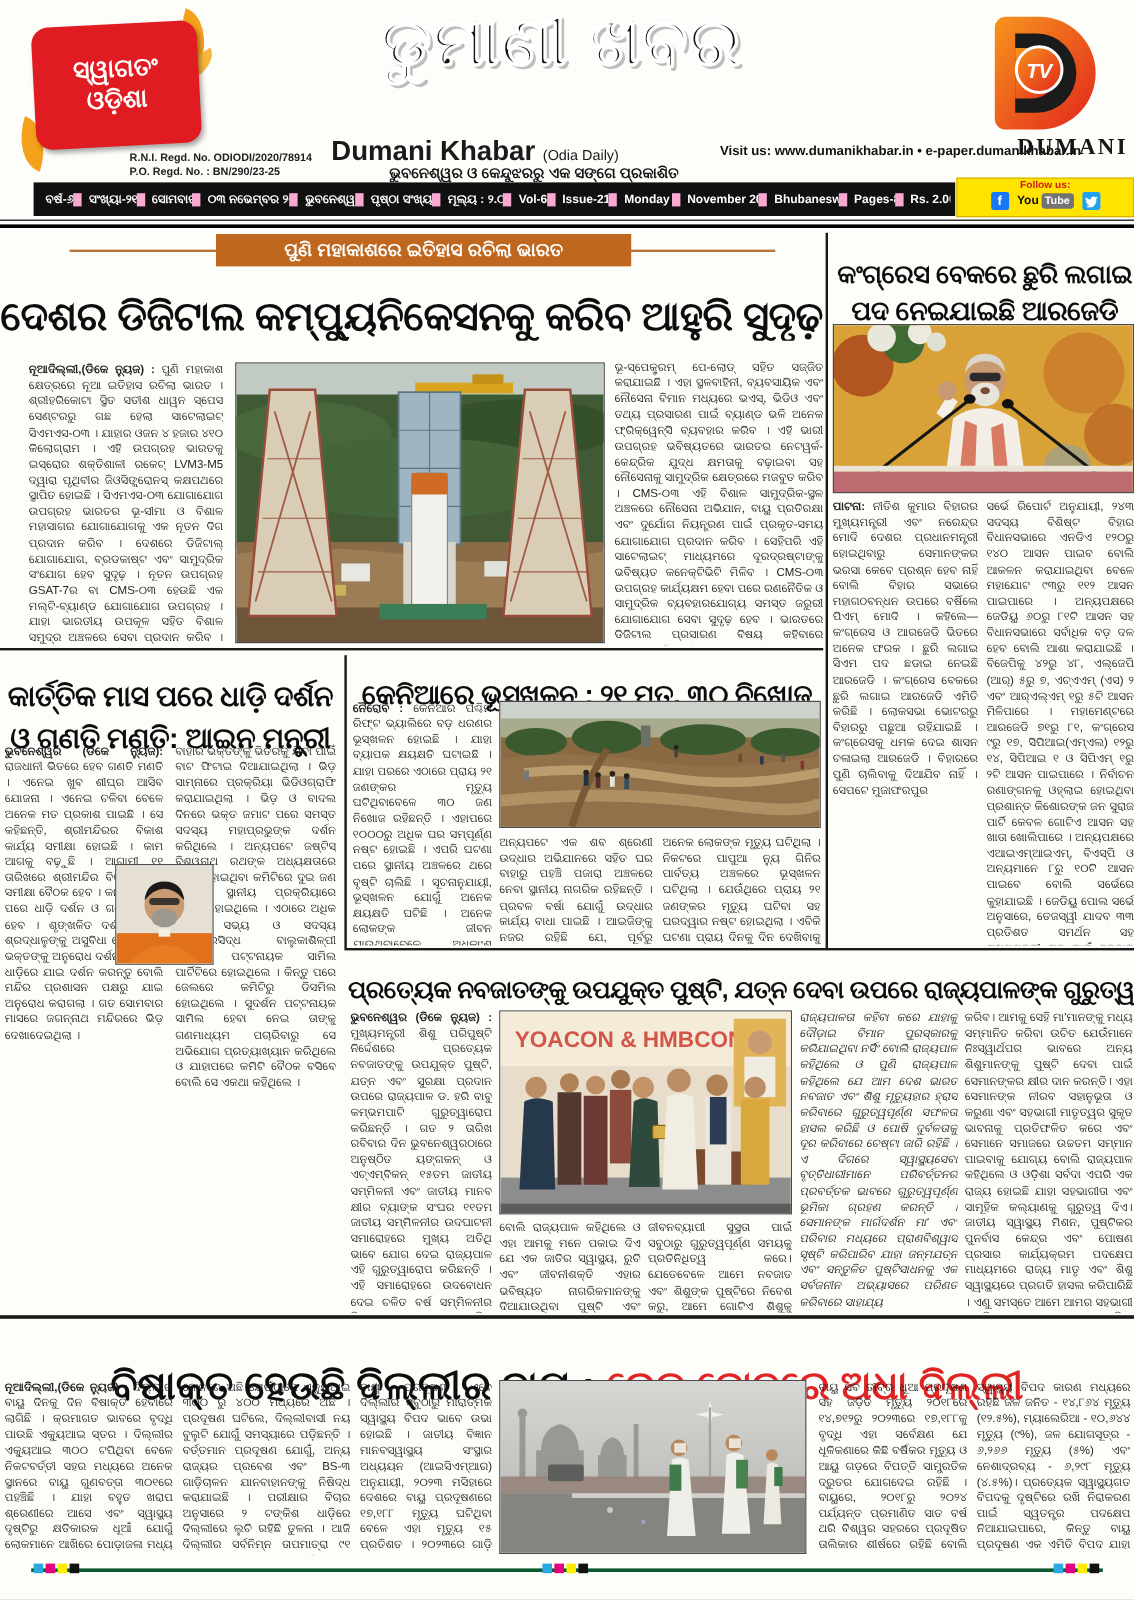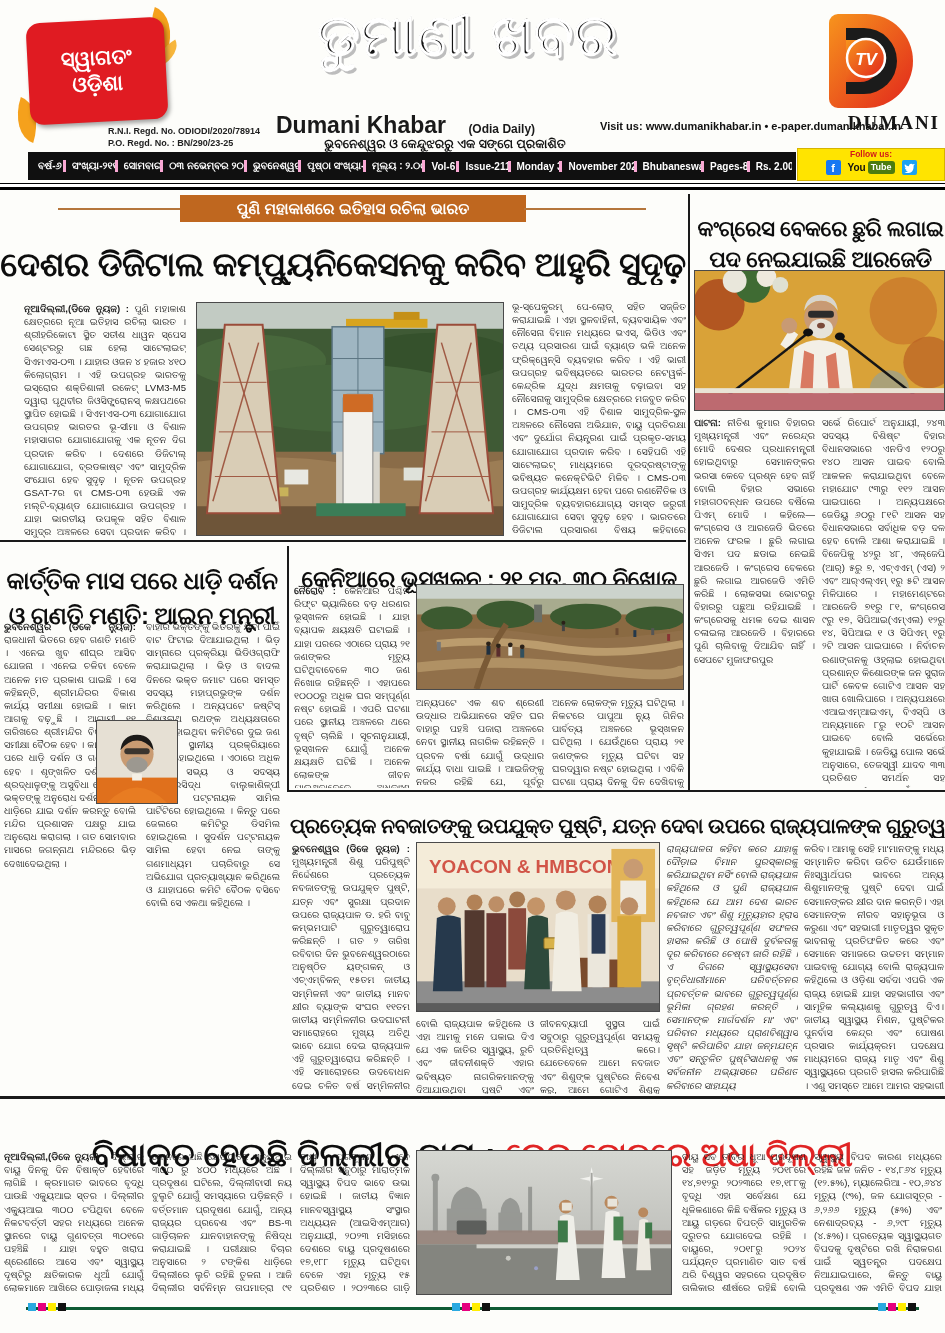--- a/index.html
+++ b/index.html
@@ -18,38 +18,38 @@
          transform:rotate(-3deg);display:flex;flex-direction:column;align-items:center;justify-content:center;
          color:#fff;font-weight:900;font-size:21px;line-height:1.25;box-shadow:2px 3px 4px rgba(0,0,0,.35);z-index:3;}
   .flame{position:absolute;width:26px;height:40px;background:#f5a11c;border-radius:0 100% 0 100%;}
   .flame.f1{left:148px;top:10px;transform:rotate(18deg);}
   .flame.f2{left:14px;top:100px;transform:rotate(198deg);}
   .flame.f3{left:160px;top:40px;width:16px;height:26px;transform:rotate(60deg);background:#f7b63c;}
   .regd{left:108px;top:125px;width:260px;font-size:9px;font-weight:bold;color:#222;line-height:1.35;}
   .nameplate{left:218px;top:2px;width:500px;height:110px;text-align:center;font-size:57px;font-weight:900;
              color:#141414;letter-spacing:1px;text-shadow:2.5px 2.5px 0 #bdbdbd;-webkit-text-stroke:1px #fff;}
   .engrow{left:276px;top:112px;width:330px;font-weight:900;font-size:23px;color:#1a1a1a;}
-  .engsub{font-size:12px;font-weight:700;margin-left:16px;}
+  .engsub{font-size:12px;font-weight:400;}
   .visit{left:600px;top:120px;width:340px;font-size:11px;font-weight:bold;color:#111;}
   .pubs{left:300px;top:137px;width:290px;text-align:center;font-size:12.5px;font-weight:bold;color:#111;}
   .tvlogo{left:802px;top:10px;width:138px;height:102px;}
   .tvbrand{left:802px;top:112px;width:138px;text-align:right;font-family:"Liberation Serif","DejaVu Serif",serif;
            font-weight:900;font-size:19px;letter-spacing:2px;color:#161616;}
   .followchip{left:797px;top:148px;width:148px;height:33px;background:#ffe400;border:1px solid #d6b400;
               box-sizing:border-box;display:flex;flex-direction:column;align-items:center;z-index:2;}
   .followlbl{font-size:8.5px;font-weight:900;color:#d11a1a;line-height:1.1;margin-top:1px;}
   .socialrow{display:flex;align-items:center;gap:7px;margin-top:1px;}
   .fbic{width:15px;height:15px;background:#1877f2;color:#fff;font-weight:900;font-size:11px;
         display:flex;align-items:center;justify-content:center;border-radius:2px;}
   .ytwrap{display:flex;align-items:center;gap:2px;font-weight:900;font-size:10px;color:#111;}
-  .yttube{background:#4d7c0f;color:#fff;border-radius:3px;padding:0 3px;font-size:9px;line-height:13px;}
+  .yttube{background:#737373;color:#fff;border-radius:3px;padding:0 3px;font-size:9px;line-height:13px;}
   .twic{width:15px;height:15px;background:#1da1f2;border-radius:2px;display:flex;align-items:center;justify-content:center;}
   .infobar{left:28px;top:152px;width:768px;height:28px;background:#101010;display:flex;align-items:center;
            box-sizing:border-box;padding:0 4px;}
-  .infoitem{color:#fff;font-size:10px;font-weight:bold;padding:0 6px;border-right:3px solid #f9a8d4;
+  .infoitem{color:#fff;font-size:10px;font-weight:bold;padding:0 6px;border-right:7px solid #f9a8d4;
             white-space:nowrap;overflow:hidden;flex:0 1 auto;}
   .infoitem:last-child{border-right:none;}
   .rule-double{left:0;right:0;top:183px;height:3px;border-top:1.5px solid #000;border-bottom:3px solid #000;background:#fff;}
   
   .kickerrow{left:0;top:195px;width:686px;height:28px;}
   .kickerrow::before{content:"";position:absolute;left:58px;top:13px;width:122px;height:2px;background:#b5763c;}
   .kickerrow::after{content:"";position:absolute;right:40px;top:13px;width:122px;height:2px;background:#b5763c;}
   .kickerbox{position:absolute;left:180px;top:0;width:346px;height:27px;background:#bf671f;color:#fff;
              font-weight:800;font-size:15.5px;display:flex;align-items:center;justify-content:center;}
   .vline{width:1.5px;background:#1a1a1a;}

